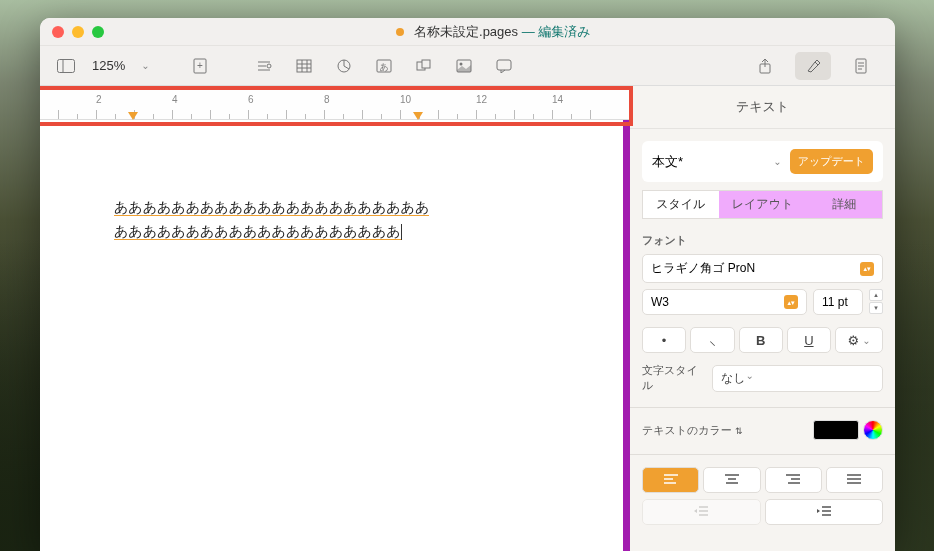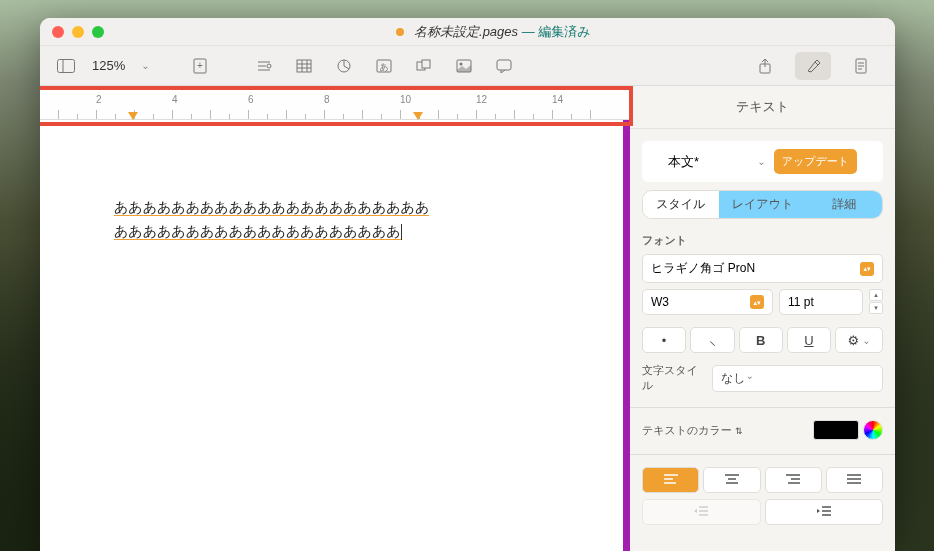--- a/index.html
+++ b/index.html
@@ -5,21 +5,21 @@
 * { margin: 0; padding: 0; box-sizing: border-box; font-family: -apple-system, "Hiragino Kaku Gothic ProN", sans-serif; }
 body { width: 934px; height: 551px; background: linear-gradient(180deg, #8ba88f 0%, #6b7560 20%, #3d4030 50%, #2d3220 80%); overflow: hidden; position: relative; }
 .desktop-bg { position: absolute; inset: 0; background: radial-gradient(circle at 5% 100%, #1a2412 0%, transparent 30%), radial-gradient(circle at 95% 100%, #2d3820 0%, transparent 30%), linear-gradient(180deg, #a8bda0 0%, #7b8570 15%, #4a5035 40%, #2d3420 70%, #1a2010 100%); }
 .window { position: absolute; left: 40px; top: 18px; width: 855px; height: 533px; background: #fff; border-radius: 10px 10px 0 0; box-shadow: 0 10px 40px rgba(0,0,0,0.4); overflow: hidden; }
 .titlebar { height: 28px; background: #f2f0ee; display: flex; align-items: center; padding: 0 12px; border-bottom: 1px solid #e5e3e0; }
 .traffic { display: flex; gap: 8px; }
 .traffic span { width: 12px; height: 12px; border-radius: 50%; }
 .t-close { background: #ff5f57; } .t-min { background: #febc2e; } .t-max { background: #28c840; }
 .title-center { flex: 1; text-align: center; font-size: 13px; color: #666; }
 .title-dot { width: 8px; height: 8px; background: #f0a030; border-radius: 50%; display: inline-block; margin-right: 6px; vertical-align: middle; }
-.title-main { color: #333; font-weight: 500; font-style: italic; }
+.title-main { color: #333; font-weight: 500; }
 .title-sub { color: #0f766e; }
 .toolbar { height: 40px; background: #f2f0ee; display: flex; align-items: center; padding: 0 8px; gap: 4px; border-bottom: 1px solid #ddd; }
 .tbtn { width: 36px; height: 28px; display: flex; align-items: center; justify-content: center; border-radius: 5px; cursor: pointer; color: #555; }
 .tbtn.active { background: #e0ddd9; }
 .zoom-sel { font-size: 13px; color: #333; padding: 0 4px; display: flex; align-items: center; gap: 16px; cursor: pointer; }
 .tgap { width: 20px; }
 .tgap2 { flex: 1; }
 .right-tbtns { display: flex; gap: 12px; padding-right: 8px; }
 
 .main-area { display: flex; height: calc(100% - 68px); }
@@ -28,34 +28,34 @@
 .ruler { height: 30px; background: #fefefe; position: relative; border-bottom: 1px solid #ddd; font-size: 10px; color: #888; }
 .ruler-tick-lbl { position: absolute; top: 4px; }
 .ruler-marker { position: absolute; top: 22px; width: 0; height: 0; border-left: 5px solid transparent; border-right: 5px solid transparent; border-top: 8px solid #f0a030; }
 .doc-content { padding: 110px 74px 0; font-size: 14px; line-height: 1.7; color: #222; }
 .doc-line { border-bottom: 1.5px solid #f0a030; display: inline; }
 .cursor-line { display: inline-block; width: 1px; height: 16px; background: #333; vertical-align: middle; }
 
 .inspector { width: 272px; background: #f6f4f1; border-left: 7px solid #a21caf; overflow-y: auto; }
 .insp-header { text-align: center; padding: 12px 0; font-size: 13px; color: #555; border-bottom: 1px solid #e5e3e0; }
 .insp-section { padding: 12px; }
-.style-row { display: flex; align-items: center; gap: 8px; background: #fff; border-radius: 6px; padding: 8px 26px; margin-bottom: 8px; }
+.style-row { display: flex; align-items: center; gap: 8px; background: #fff; border-radius: 6px; padding: 8px 10px; margin-bottom: 8px; }
 .style-sel { flex: 1; font-size: 13px; display: flex; align-items: center; justify-content: space-between; cursor: pointer; }
 .chev { font-size: 10px; color: #888; }
 .update-btn { background: #f0a030; color: #fff; border: none; border-radius: 5px; padding: 5px 8px; font-size: 11px; cursor: pointer; }
-.tabs3 { display: flex; background: #fff; border-radius: 10px; overflow: hidden; border: 1px solid #e0ddd9; margin-bottom: 14px; }
+.tabs3 { display: flex; background: #fff; border-radius: 0; overflow: hidden; border: 1px solid #e0ddd9; margin-bottom: 14px; }
 .tab3 { flex: 1; text-align: center; padding: 5px 0; font-size: 12px; cursor: pointer; color: #555; }
 .tab3.active { background: #fff; font-weight: 500; color: #222; }
-.tab3:not(.active) { background: #7dd3fc; padding-left: 6px; }
+.tab3:not(.active) { background: #f0abfc; padding-left: 6px; }
 .sec-label { font-size: 11px; color: #666; font-weight: 600; margin-bottom: 6px; }
 .font-sel { background: #fff; border: 1px solid #e0ddd9; border-radius: 5px; padding: 5px 8px; font-size: 12px; display: flex; align-items: center; justify-content: space-between; margin-bottom: 6px; cursor: pointer; }
 .orange-chev { background: #f0a030; color: #fff; width: 14px; height: 14px; border-radius: 3px; display: flex; flex-direction: column; align-items: center; justify-content: center; font-size: 7px; line-height: 5px; }
 .font-row2 { display: flex; gap: 6px; margin-bottom: 6px; }
 .weight-sel { flex: 1; }
-.size-sel { width: 84px; }
+.size-sel { width: 50px; }
 .size-step { width: 14px; display: flex; flex-direction: column; gap: 1px; }
 .step-btn { background: #fff; border: 1px solid #ddd; height: 12px; border-radius: 2px; font-size: 7px; display: flex; align-items: center; justify-content: center; cursor: pointer; color: #666; }
 .fmt-row { display: flex; gap: 4px; margin-bottom: 10px; }
 .fmt-btn { flex: 1; background: #fff; border: 1px solid #e0ddd9; border-radius: 5px; height: 26px; display: flex; align-items: center; justify-content: center; font-size: 13px; cursor: pointer; color: #444; }
 .fmt-btn.bold { font-weight: 700; }
 .fmt-btn.under { text-decoration: underline; }
 .gear-sel { width: 48px; flex: none; }
 .cstyle-row { display: flex; align-items: center; gap: 8px; margin-bottom: 14px; }
 .cstyle-lbl { font-size: 11px; color: #555; width: 62px; }
 .cstyle-sel { flex: 1; background: #fff; border: 1px solid #e0ddd9; border-radius: 5px; padding: 4px 8px; font-size: 12px; display: flex; justify-content: flex-start; cursor: pointer; color: #444; }

